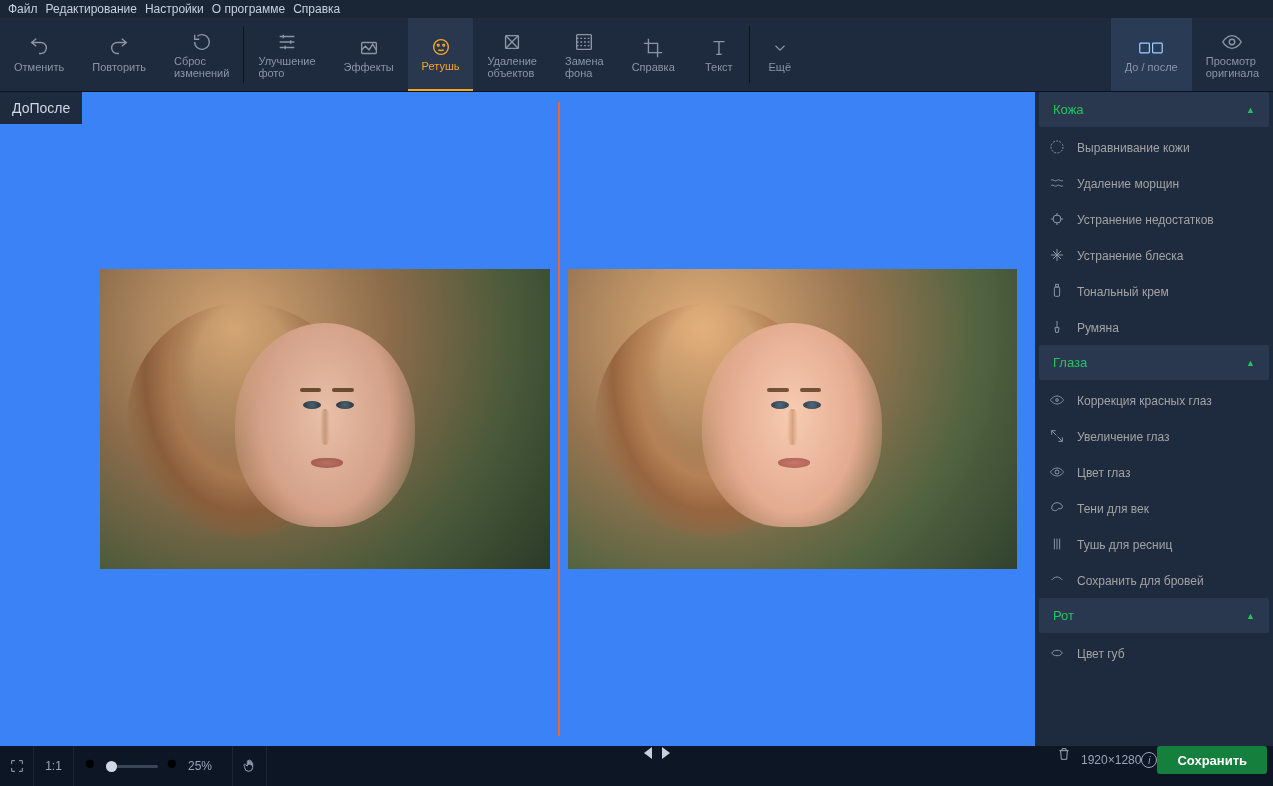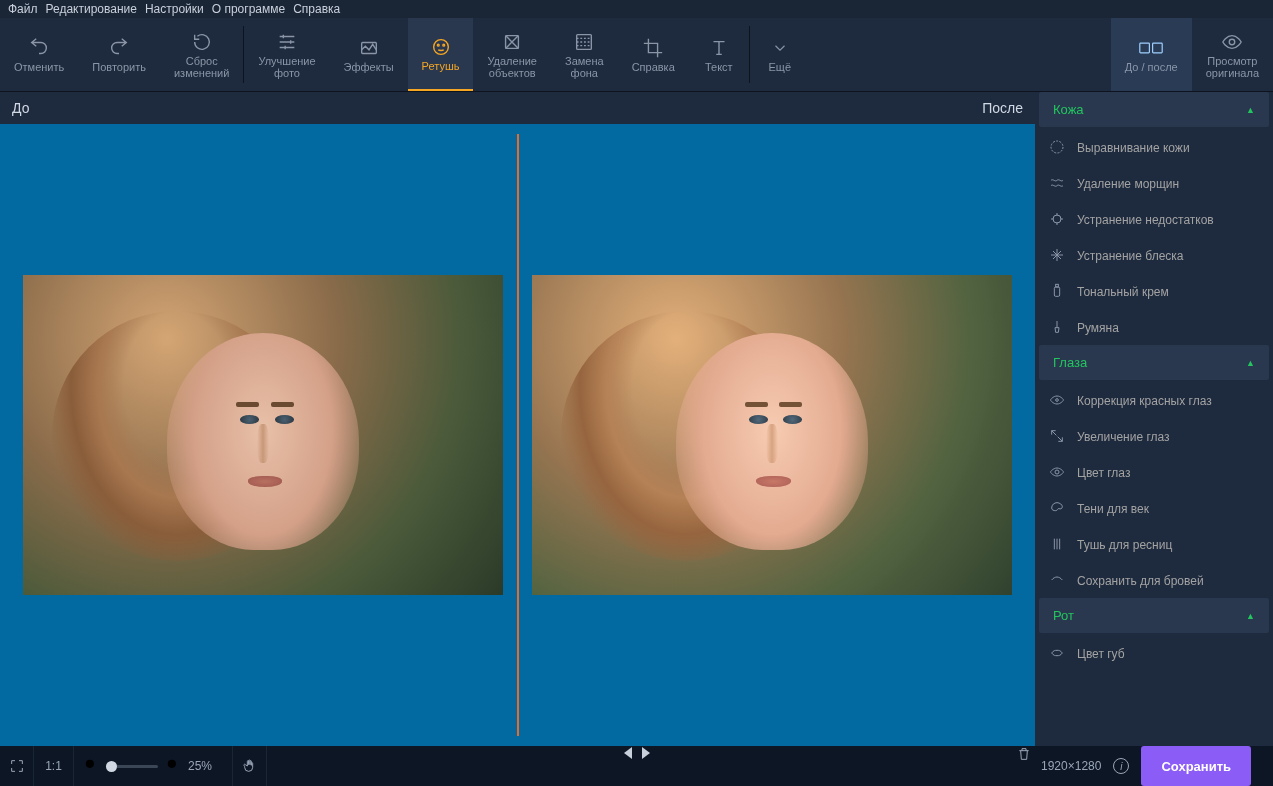--- a/index.html
+++ b/index.html
@@ -1,29 +1,29 @@
 <!DOCTYPE html>
 <html><head>
 <meta charset="utf-8">
 <style>
 *{margin:0;padding:0;box-sizing:border-box;font-family:Arial,sans-serif;-webkit-font-smoothing:antialiased}
 body{background:#1a2535;color:#b8c2d0;overflow:hidden;width:1273px;height:786px;position:relative}
 .menubar{height:18px;display:flex;align-items:center;padding:0 8px;gap:8px;font-size:12px;background:#1a2535}
 .menubar span{cursor:pointer;color:#c8d0dc}
 .toolbar{height:74px;display:flex;background:#1e2a3d;border-bottom:1px solid #0d1420}
 .toolbar-group{display:flex}
-.toolbar-btn{display:flex;flex-direction:column;align-items:center;justify-content:center;padding:6px 14px;cursor:pointer;font-size:11px;color:#8a96a8;text-align:center;gap:1px;min-width:60px}
+.toolbar-btn{display:flex;flex-direction:column;align-items:center;justify-content:center;padding:6px 14px;cursor:pointer;font-size:11px;color:#8a96a8;gap:1px;min-width:60px}
 .toolbar-btn.active{background:#29384f;color:#f5a623;border-bottom:2px solid #f5a623}
 .toolbar-btn .ico{width:24px;height:24px;display:flex;align-items:center;justify-content:center}
 .toolbar-btn .ico svg{stroke:#8a96a8;fill:none;stroke-width:1.5}
 .toolbar-btn.active .ico svg{stroke:#f5a623}
 .toolbar-sep{width:1px;background:#0d1420;margin:8px 0}
 .toolbar-right{margin-left:auto;display:flex}
 .toolbar-right .toolbar-btn.highlight{background:#2a3b55}
-.workspace{position:absolute;top:92px;left:0;right:238px;bottom:40px;background:#0369a1;display:flex;flex-direction:column}
+.workspace{position:absolute;top:92px;left:0;right:238px;bottom:40px;background:#3b82f6;display:flex;flex-direction:row}
 .ws-header{height:32px;display:flex;justify-content:space-between;align-items:center;padding:0 12px;font-size:14px;color:#d0d8e4;background:#1e2a3d}
 .ws-body{flex:1;display:flex;position:relative;padding:10px}
 .ws-half{flex:1;display:flex;align-items:center;justify-content:center;padding:0 8px}
 .divider{width:2px;background:#e86b2a}
 .photo{width:100%;aspect-ratio:3/2;position:relative;overflow:hidden;max-width:480px}
 .photo .bg{position:absolute;inset:0;background:radial-gradient(circle at 30% 20%,#d4a574,#8a6b4a 40%,#4a5a3a 70%,#2a3a28)}
 .face{position:absolute;left:30%;top:18%;width:40%;height:68%}
 .skin{position:absolute;inset:0;background:radial-gradient(ellipse 60% 80% at 50% 45%,#e8c0a8,#d4a088 60%,transparent);border-radius:50% 50% 45% 45%}
 .hair{position:absolute;left:-60%;top:-10%;width:130%;height:115%;background:radial-gradient(ellipse at 50% 30%,transparent 30%,#a87850 45%,#8a5d3a 60%,transparent 75%);border-radius:50%}
 .eye{position:absolute;width:10%;height:4%;background:radial-gradient(circle,#4a6070,#2a3540);border-radius:50%;top:38%}
@@ -42,22 +42,22 @@
 
 .footer{position:absolute;bottom:0;left:0;right:0;height:40px;background:#0d1625;display:flex;align-items:flex-start;color:#9aa6b8;font-size:12px}
 .footer .fbtn{width:34px;height:40px;display:flex;align-items:center;justify-content:center;cursor:pointer;border-right:1px solid #1a2535}
 .footer .fbtn svg{stroke:#9aa6b8;fill:none;stroke-width:1.5}
 .footer .zoom-slider{display:flex;align-items:center;gap:8px;padding:0 10px;border-right:1px solid #1a2535;height:40px}
 .footer .slider-track{width:52px;height:3px;background:#3a4555;border-radius:2px;position:relative}
 .footer .slider-thumb{position:absolute;left:0;top:-4px;width:11px;height:11px;background:#d0d8e4;border-radius:50%}
 .footer .spacer{flex:1}
 .footer .nav{display:flex;gap:6px;align-items:center}
 .footer .nav svg{fill:#c8d0dc}
-.footer .right{display:flex;align-items:center;gap:12px;margin-left:auto;padding-right:22px}
-.footer .save{background:#8b5cf6;color:#fff;padding:0 20px;height:40px;border-radius:3px;border:none;cursor:pointer;font-size:13px;font-weight:bold}
+.footer .right{display:flex;align-items:center;margin-left:auto;padding-right:6px}
+.footer .save{background:#15803d;color:#fff;padding:0 20px;height:28px;border-radius:3px;border:none;cursor:pointer;font-size:13px;font-weight:bold}
 .footer .trash{width:34px;display:flex;justify-content:center;cursor:pointer}
 .footer .info-ico{width:16px;height:16px;border:1.5px solid #9aa6b8;border-radius:50%;display:flex;align-items:center;justify-content:center;font-size:10px;font-style:italic;cursor:pointer}
 </style>
 </head>
 <body>
 
 <div class="menubar">
   <span>Файл</span>
   <span>Редактирование</span>
   <span>Настройки</span>

